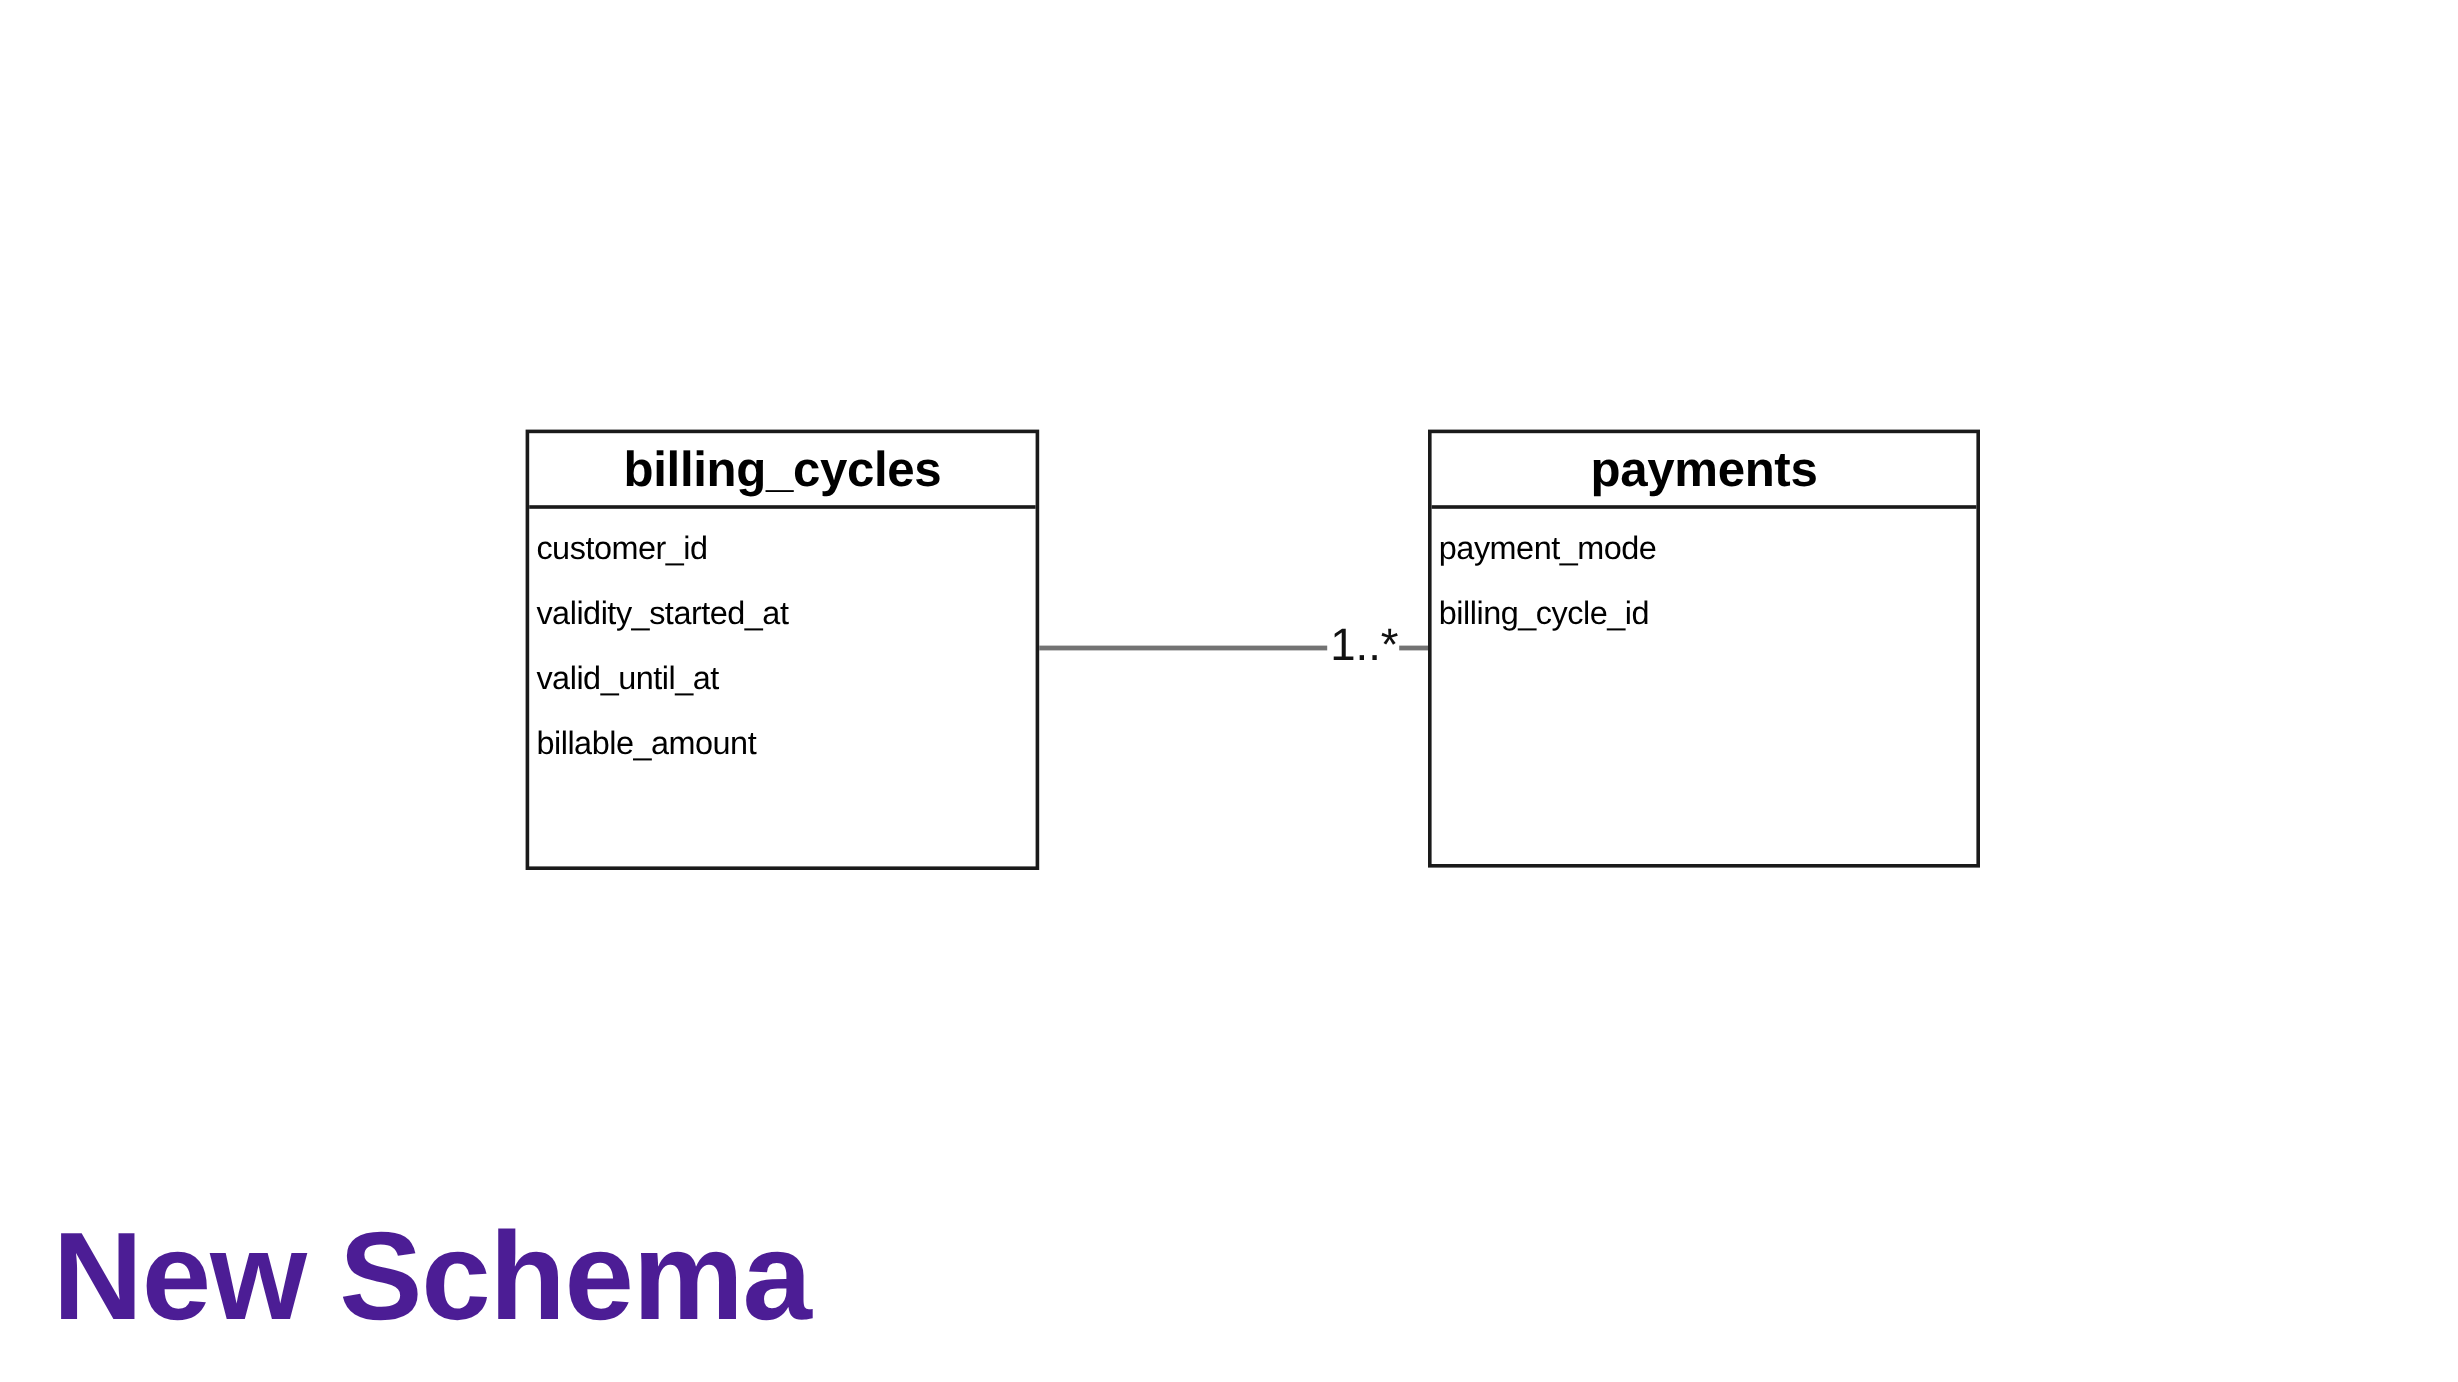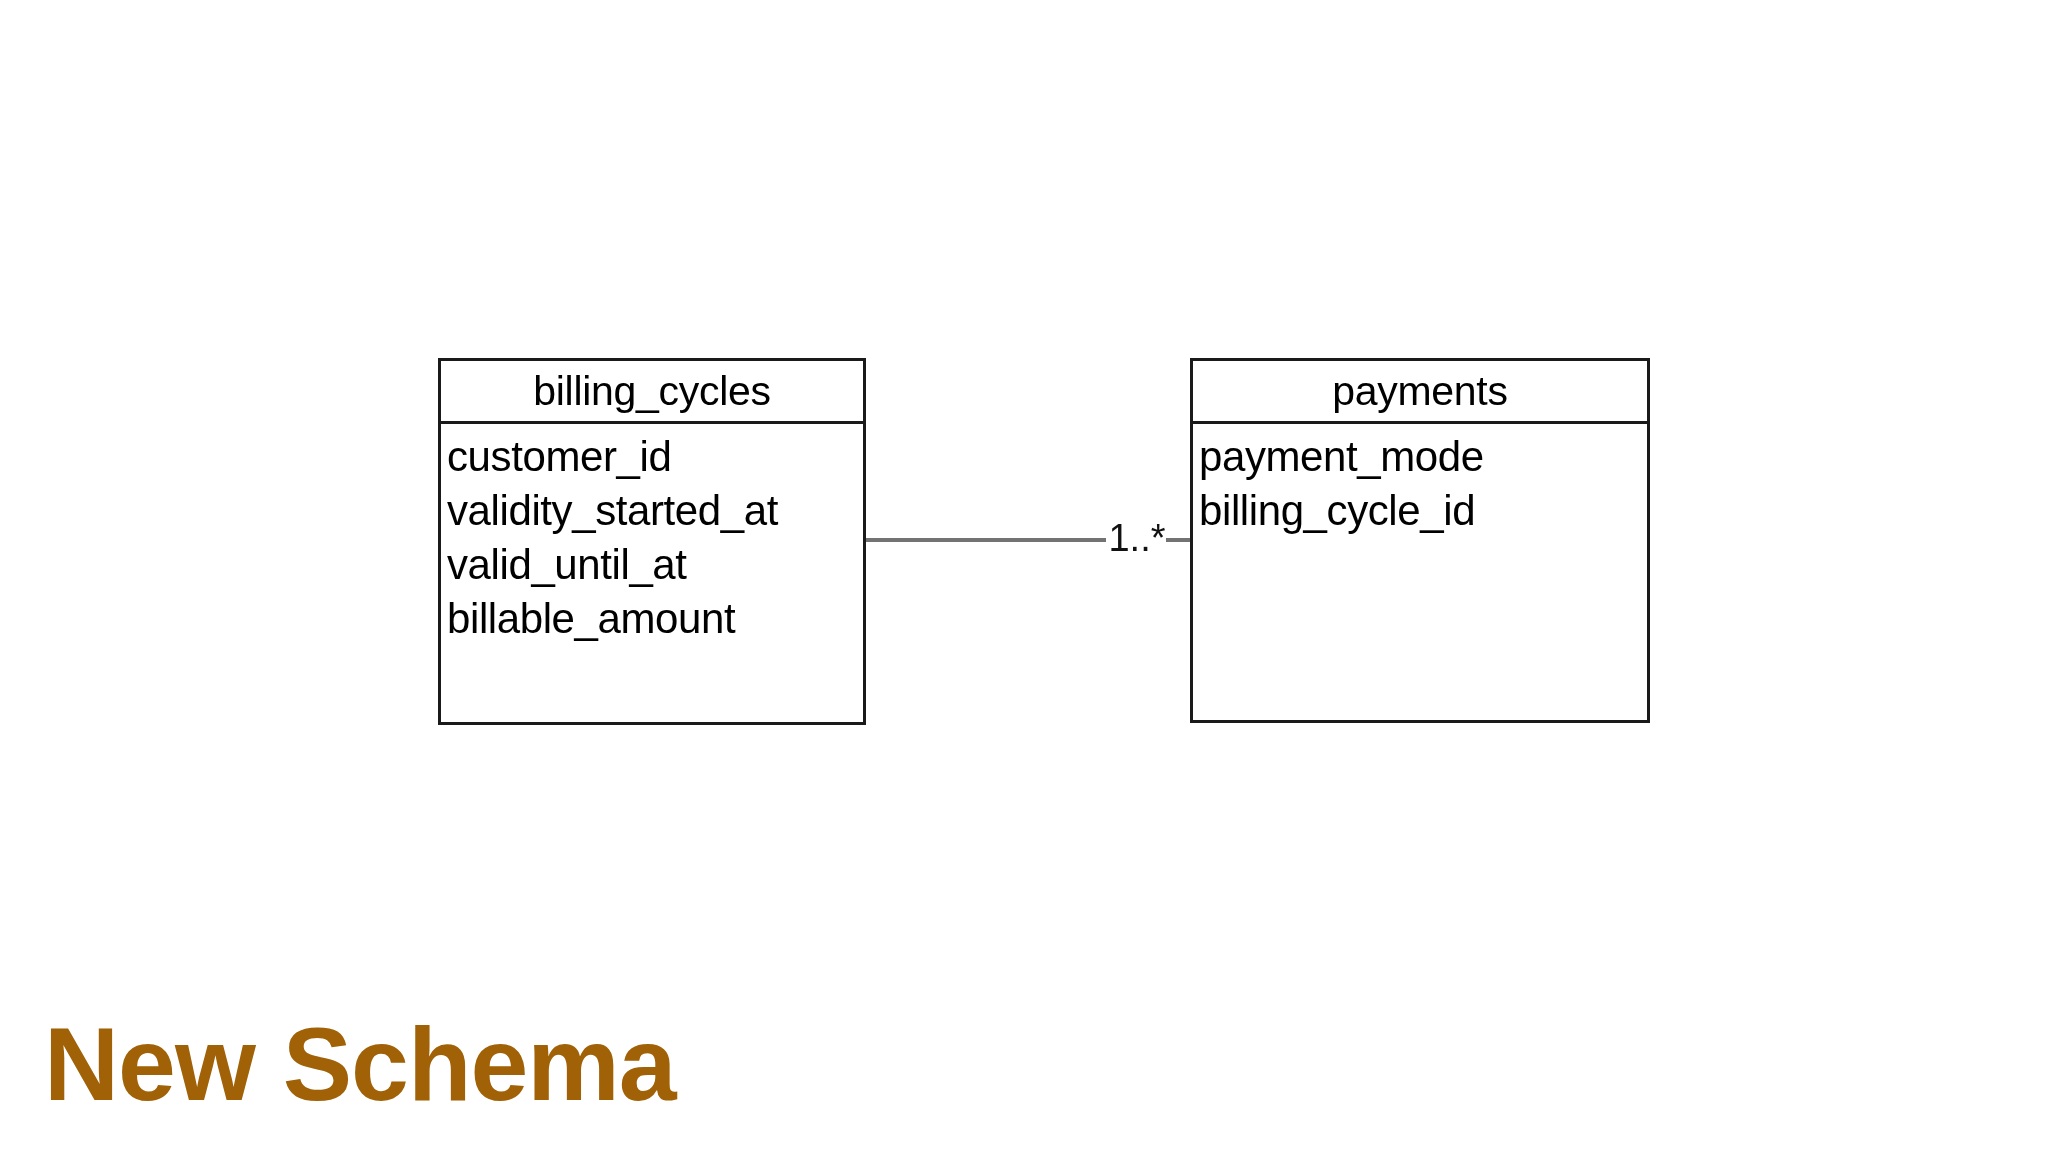--- a/index.html
+++ b/index.html
@@ -36,34 +36,34 @@
     box-sizing: border-box;
     height: 63px;
     flex: 0 0 63px;
     border-bottom: 3px solid #1a1a1a;
     display: flex;
     align-items: center;
     justify-content: center;
   }
   .entity-title {
     font-size: 41px;
-    font-weight: normal;
+    font-weight: bold;
     color: #000000;
     letter-spacing: -0.3px;
     line-height: 1;
     white-space: nowrap;
   }
   .entity-fields {
     flex: 1 1 auto;
     padding: 6px 0 0 6px;
     display: flex;
     flex-direction: column;
   }
   .entity-field {
-    font-size: 42px;
+    font-size: 27px;
     line-height: 54px;
     color: #000000;
     white-space: nowrap;
     letter-spacing: -0.4px;
   }
 
   #entity-billing-cycles {
     left: 438px;
     top: 358px;
     width: 428px;
@@ -107,21 +107,21 @@
   }
 
   
   #slide-title {
     position: absolute;
     left: 44px;
     top: 1012px;
     font-size: 104px;
     font-weight: bold;
     line-height: 1;
-    color: #a16207;
+    color: #4c1d95;
     letter-spacing: -1px;
     white-space: nowrap;
   }
 </style>
 </head>
 <body>
 
 <div id="slide">
 
   <div class="entity" id="entity-billing-cycles">

